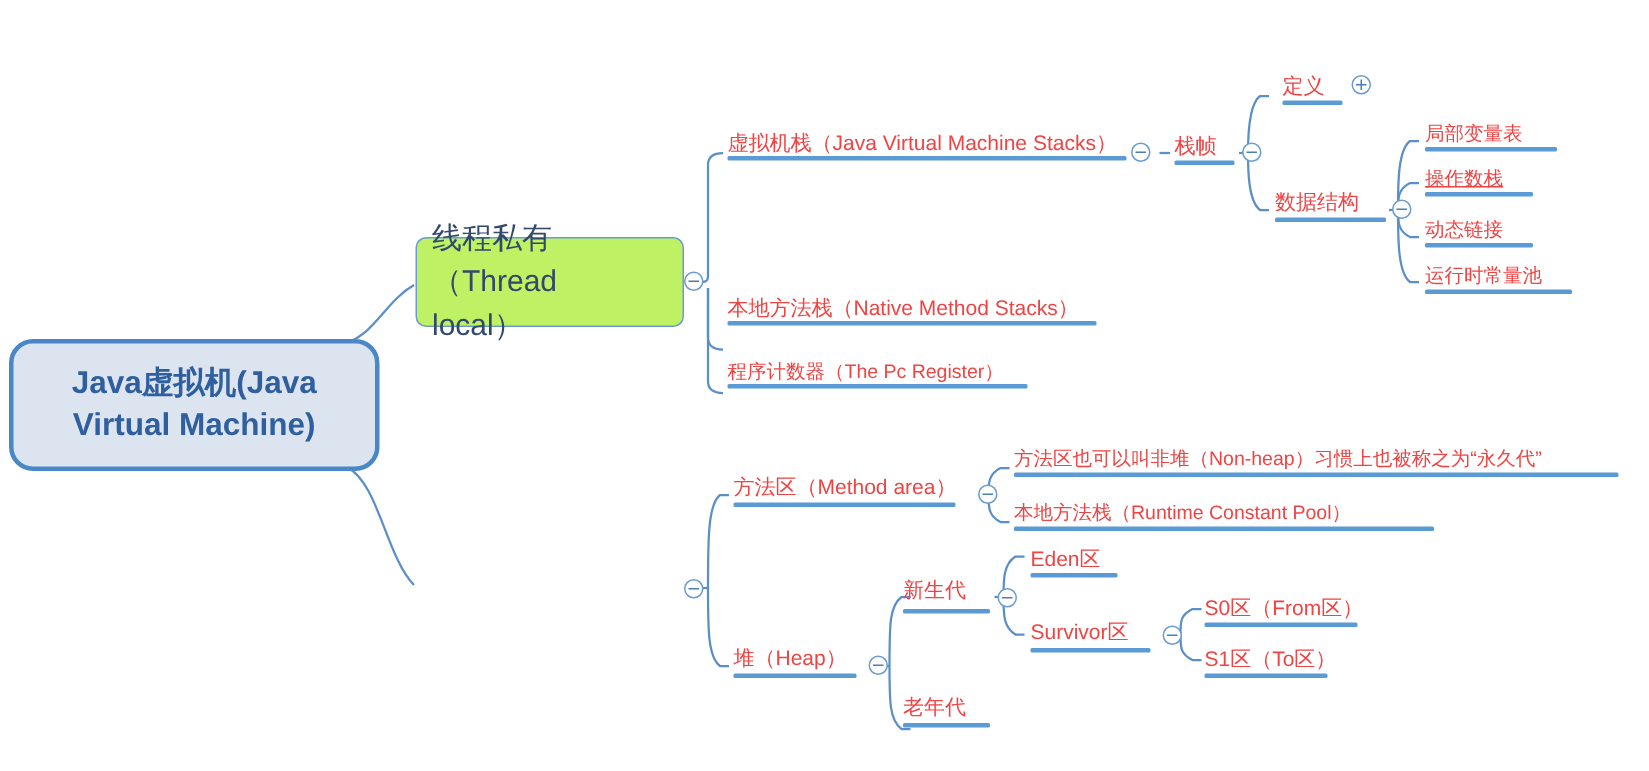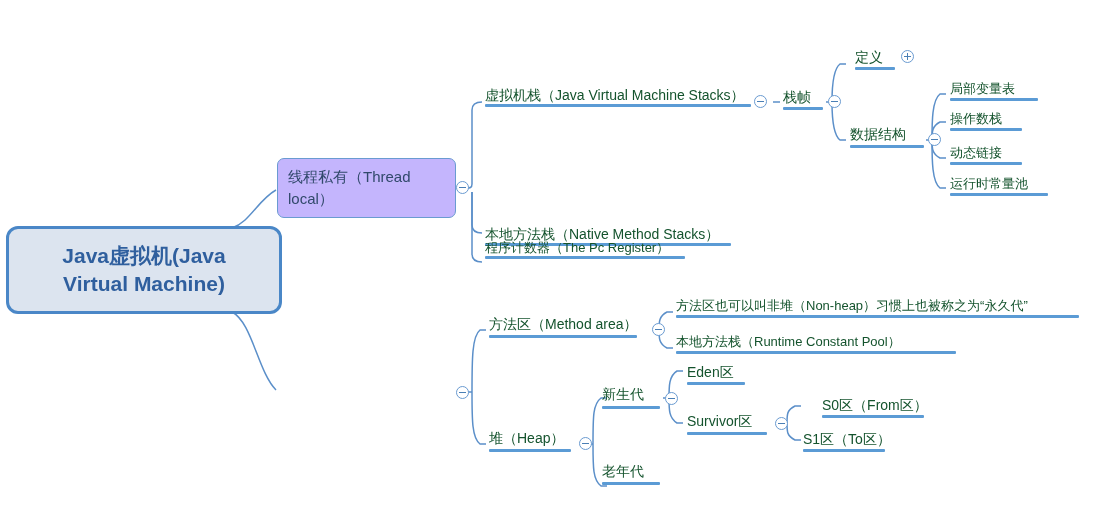--- a/index.html
+++ b/index.html
@@ -25,33 +25,33 @@
     font-size:21px;
     line-height:1.35;
     text-align:center;
     display:flex;align-items:center;justify-content:center;
     padding:4px 8px;
   }
   
   .box-node{
     position:absolute;
     box-sizing:border-box;
-    background:#c4b5fd;
+    background:#bef264;
     border:1.6px solid #6a9bd1;
     border-radius:7px;
     color:#31496b;
-    font-size:15px;
+    font-size:20px;
     line-height:1.45;
     display:flex;align-items:center;
     padding:5px 10px;
   }
   
   .leaf{
     position:absolute;
-    color:#14532d;
+    color:#ef4444;
     font-size:13.5px;
     white-space:nowrap;
     line-height:1;
   }
   .leaf .ul{
     position:absolute;
     left:0;
     height:3px;
     background:#5b9bd5;
     border-radius:1px;
@@ -121,21 +121,21 @@
       <path d="M 663 398 L 669 398"></path>
       <path d="M 669 398 C 669 386 669 376 677 371 L 683 371"></path>
       <path d="M 669 398 C 669 410 669 418 677 423 L 683 423"></path>
 
       <path d="M 781 423 L 787 423"></path>
       <path d="M 787 423 C 787 414 787 410 795 406 L 801 406"></path>
       <path d="M 787 423 C 787 432 787 436 795 440 L 801 440"></path>
     </g>
   </svg>
 
-  <div class="root-node" style="left:6px;top:226px;width:276px;height:88px;">
+  <div class="root-node" style="left:6px;top:226px;width:247px;height:88px;border-radius:16px;">
     <span>
       <span>Java虚拟机(Java</span><br>
       <span>Virtual Machine)</span>
     </span>
   </div>
 
   <div class="box-node" style="left:277px;top:158px;width:179px;height:60px;">
     <span>
       <span>线程私有（Thread</span><br>
       <span>local）</span>
@@ -144,21 +144,21 @@
   <div class="toggle" style="left:456px;top:181px;"></div>
 
   <div class="toggle" style="left:456px;top:386px;"></div>
 
   <div class="leaf sz14" style="left:485px;top:88px;text-align:right;">
     <span>虚拟机栈（Java Virtual Machine Stacks）</span>
     <span class="ul" style="top:16px;width:266px;"></span>
   </div>
   <div class="toggle" style="left:754px;top:95px;"></div>
 
-  <div class="leaf sz14" style="left:485px;top:227px;">
+  <div class="leaf sz14" style="left:485px;top:198px;">
     <span>本地方法栈（Native Method Stacks）</span>
     <span class="ul" style="top:16px;width:246px;"></span>
   </div>
 
   <div class="leaf sz13" style="left:485px;top:241px;">
     <span>程序计数器（The Pc Register）</span>
     <span class="ul" style="top:15px;width:200px;"></span>
   </div>
 
   <div class="leaf sz14" style="left:783px;top:90px;">
@@ -176,21 +176,21 @@
   <div class="leaf sz14" style="left:850px;top:127px;">
     <span>数据结构</span>
     <span class="ul" style="top:18px;width:74px;"></span>
   </div>
   <div class="toggle" style="left:928px;top:133px;"></div>
 
   <div class="leaf sz13" style="left:950px;top:82px;">
     <span>局部变量表</span>
     <span class="ul" style="top:16px;width:88px;"></span>
   </div>
-  <div class="leaf sz13" style="left:950px;top:112px;">
+  <div class="leaf sz13" style="left:950px;top:112px;text-decoration:underline;">
     <span>操作数栈</span>
     <span class="ul" style="top:16px;width:72px;"></span>
   </div>
   <div class="leaf sz13" style="left:950px;top:146px;">
     <span>动态链接</span>
     <span class="ul" style="top:16px;width:72px;"></span>
   </div>
   <div class="leaf sz13" style="left:950px;top:177px;">
     <span>运行时常量池</span>
     <span class="ul" style="top:16px;width:98px;"></span>
@@ -232,21 +232,21 @@
     <span>Eden区</span>
     <span class="ul" style="top:17px;width:58px;"></span>
   </div>
 
   <div class="leaf sz14" style="left:687px;top:414px;">
     <span>Survivor区</span>
     <span class="ul" style="top:18px;width:80px;"></span>
   </div>
   <div class="toggle" style="left:775px;top:417px;"></div>
 
-  <div class="leaf sz14" style="left:803px;top:398px;margin-left:19px;">
+  <div class="leaf sz14" style="left:803px;top:398px;">
     <span>S0区（From区）</span>
     <span class="ul" style="top:17px;width:102px;"></span>
   </div>
   <div class="leaf sz14" style="left:803px;top:432px;">
     <span>S1区（To区）</span>
     <span class="ul" style="top:17px;width:82px;"></span>
   </div>
 
 </div>
 

